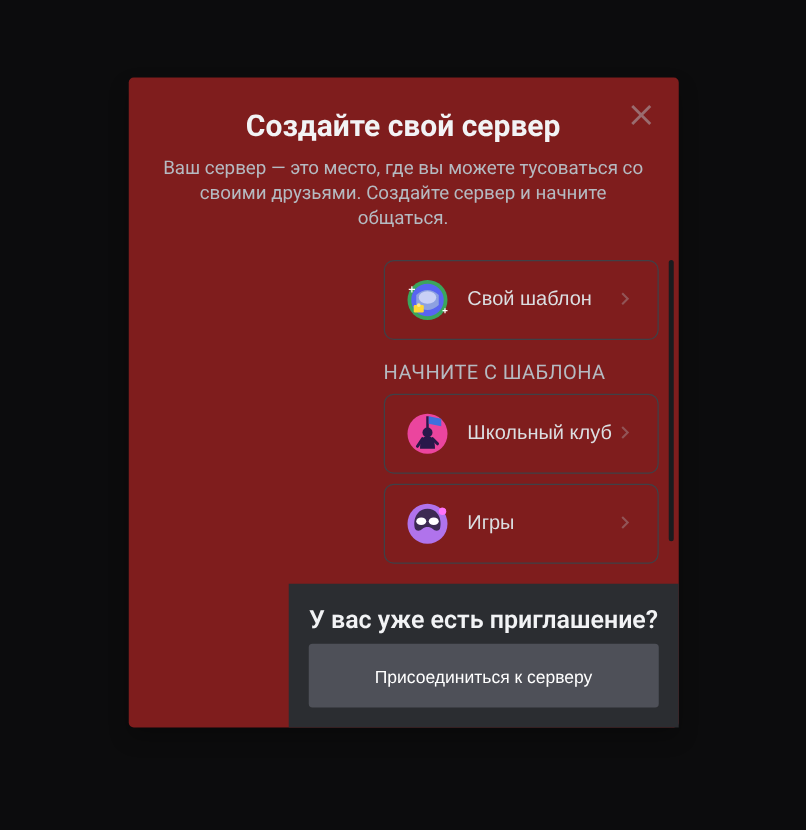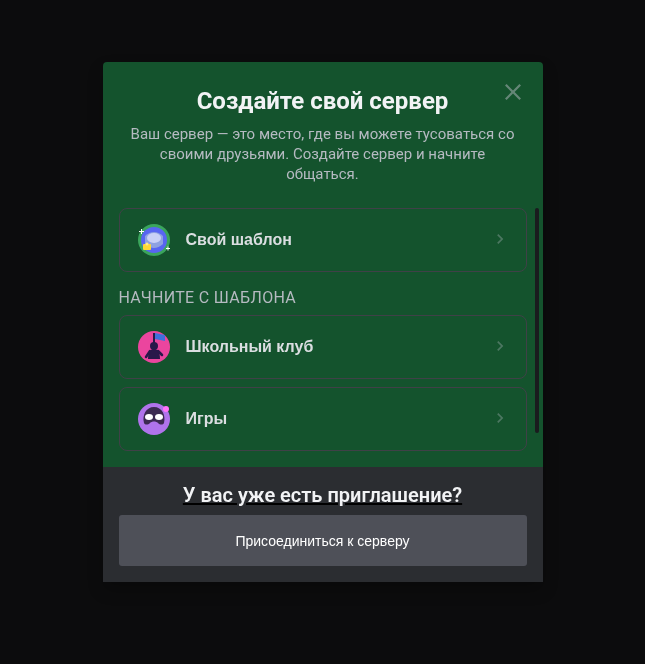--- a/index.html
+++ b/index.html
@@ -13,26 +13,27 @@
       background: #0c0c0d;
       font-family: -apple-system, BlinkMacSystemFont, "Segoe UI", Roboto, Helvetica, Arial, sans-serif;
       display: flex;
       align-items: flex-start;
       justify-content: center;
       padding-top: 62px;
       overflow: hidden;
     }
     .modal {
       width: 440px;
-      background: #14532d;
+      background: #7f1d1d;
       border-radius: 4px;
       box-shadow: 0 8px 16px rgba(0,0,0,0.24);
       position: relative;
       display: flex;
       flex-direction: column;
+      align-items: flex-end;
     }
     .close-btn {
       position: absolute;
       top: 18px;
       right: 18px;
       width: 24px;
       height: 24px;
       cursor: pointer;
       opacity: 0.5;
       display: flex;
@@ -91,40 +92,39 @@
       width: 48px;
       height: 48px;
       margin-left: 10px;
       margin-right: 8px;
       flex-shrink: 0;
       position: relative;
     }
     .option-label {
       color: #dbdee1;
       font-size: 16px;
-      font-weight: 700;
+      font-weight: 400;
       flex: 1;
       text-align: left;
     }
     .option-chevron {
       margin-right: 16px;
       opacity: 0.35;
     }
     .section-header {
       color: #b5bac1;
       font-size: 16px;
       font-weight: 400;
       letter-spacing: 0.02em;
       margin: 16px 0 8px 0;
     }
     .footer {
       background: #2b2d31;
       padding: 16px;
       text-align: center;
-      text-decoration: underline;
     }
     .footer-title {
       color: #f2f3f5;
       font-size: 20px;
       font-weight: 600;
       margin-bottom: 8px;
     }
     .join-btn {
       background: #4e5058;
       color: #ffffff;

